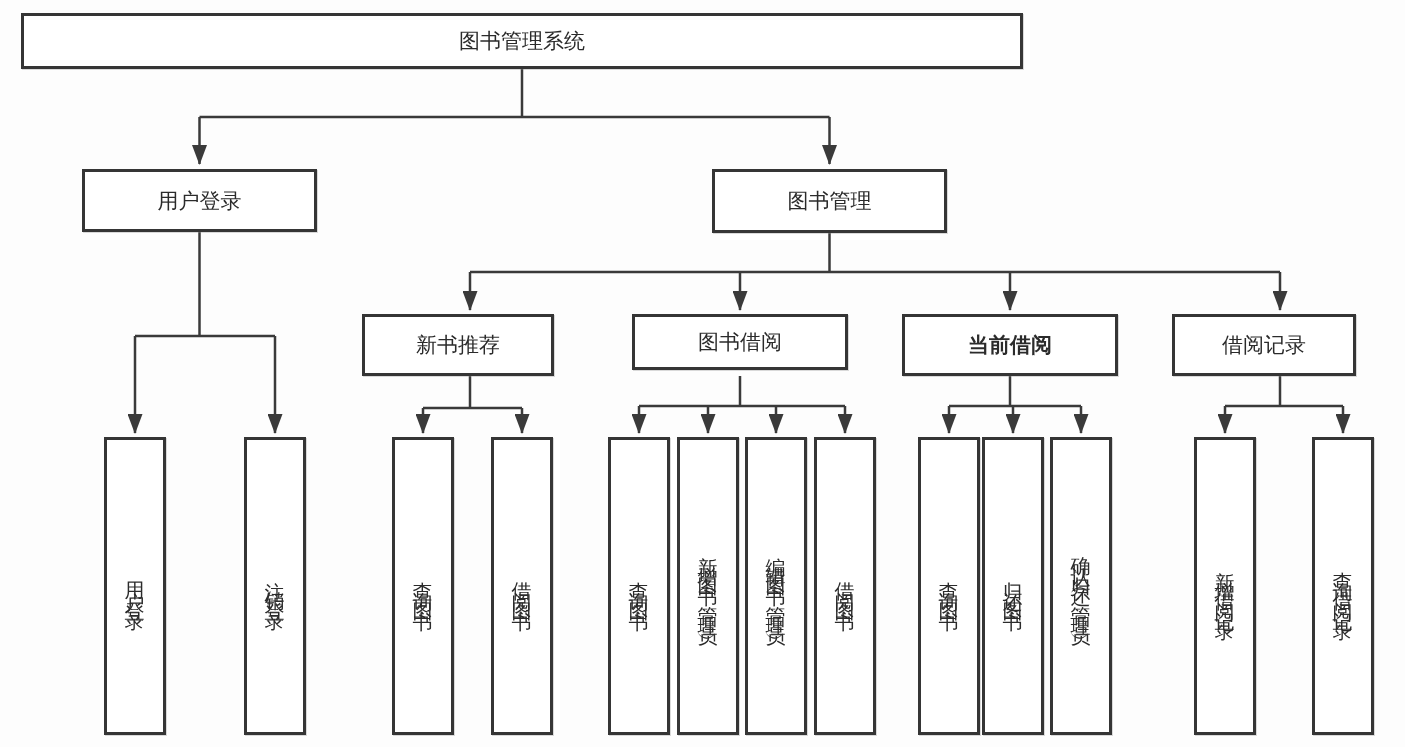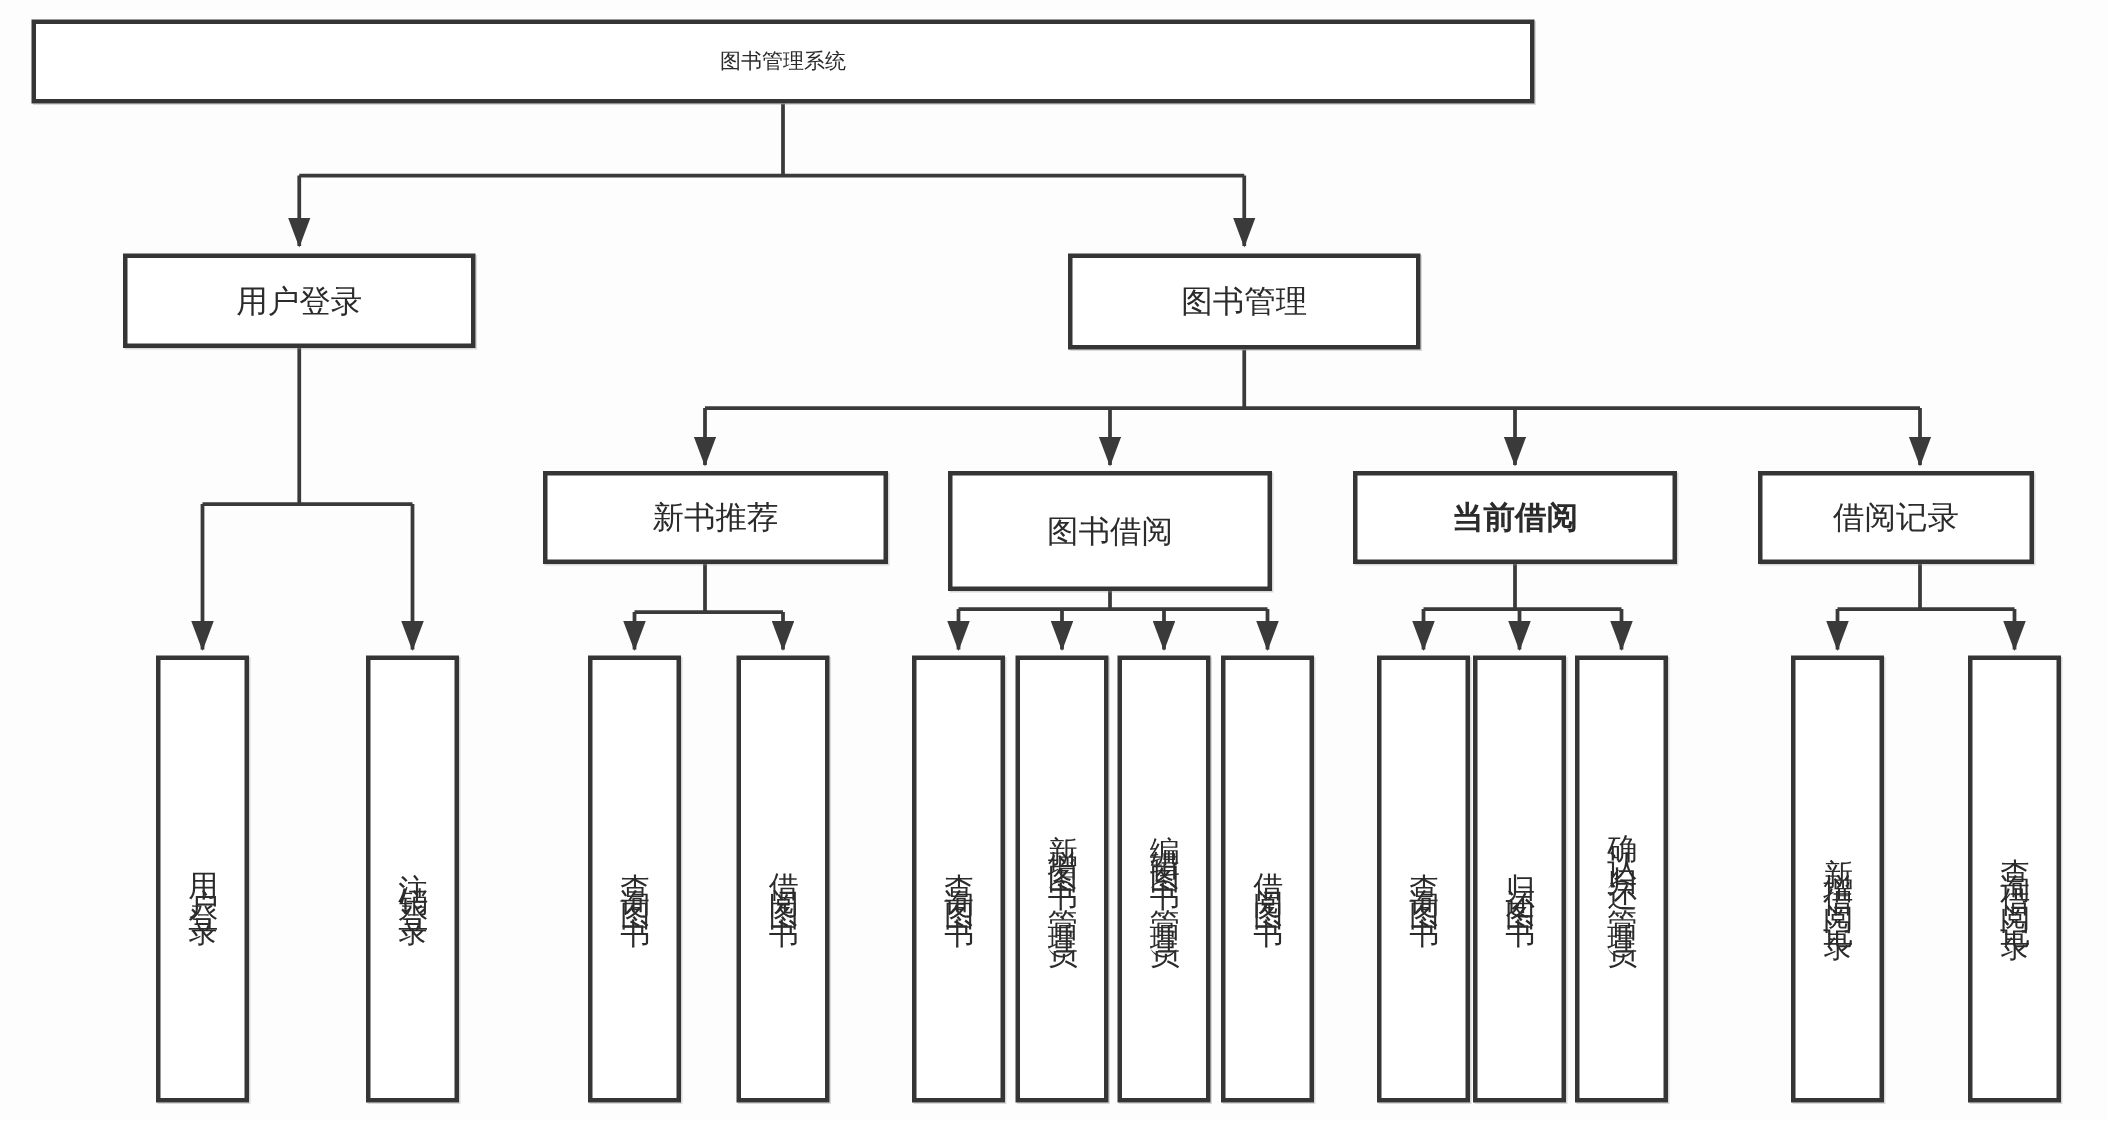--- a/index.html
+++ b/index.html
@@ -22,36 +22,36 @@
     position: absolute;
     box-sizing: border-box;
     background: #ffffff;
     border: 3px solid #353535;
     display: flex;
     align-items: center;
     justify-content: center;
     text-align: center;
     box-shadow: 1px 1px 0 rgba(150,150,150,0.35);
   }
-  .box.root  { left: 21px;  top: 13px;  width: 1002px; height: 56px; font-size: 14px; }
+  .box.root  { left: 21px;  top: 13px;  width: 1002px; height: 56px; font-size: 21px; }
   .box.lvl2  { font-size: 21px; }
   .box.lvl3  { font-size: 21px; }
   .box.leaf  { width: 62px; height: 298px; top: 437px; border-width: 3px; }
   .box.leaf span {
     writing-mode: vertical-rl;
     text-orientation: mixed;
     letter-spacing: 10px;
     font-size: 20px;
     line-height: 1;
     white-space: nowrap;
   }
   #n-user-login { left: 82px;  top: 169px; width: 235px; height: 63px; }
   #n-book-mgmt  { left: 712px; top: 169px; width: 235px; height: 64px; }
-  #g-newbook { left: 362px;  top: 314px; width: 230px; height: 62px; }
-  #g-borrow  { left: 632px;  top: 314px; width: 216px; height: 80px; }
+  #g-newbook { left: 362px;  top: 314px; width: 192px; height: 62px; }
+  #g-borrow  { left: 632px;  top: 314px; width: 216px; height: 56px; }
   #g-current { left: 902px;  top: 314px; width: 216px; height: 62px; font-weight: bold; }
   #g-records { left: 1172px; top: 314px; width: 184px; height: 62px; }
   #l-a1 { left: 104px; }
   #l-a2 { left: 244px; }
   #l-b1 { left: 392px; }
   #l-b2 { left: 491px; }
   #l-c1 { left: 608px; }
   #l-c2 { left: 677px; }
   #l-c3 { left: 745px; }
   #l-c4 { left: 814px; }

